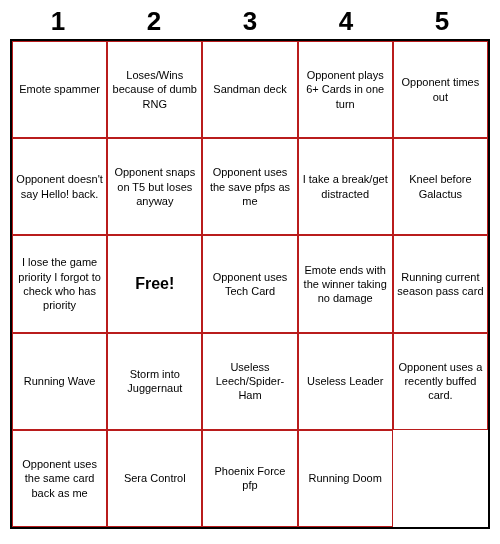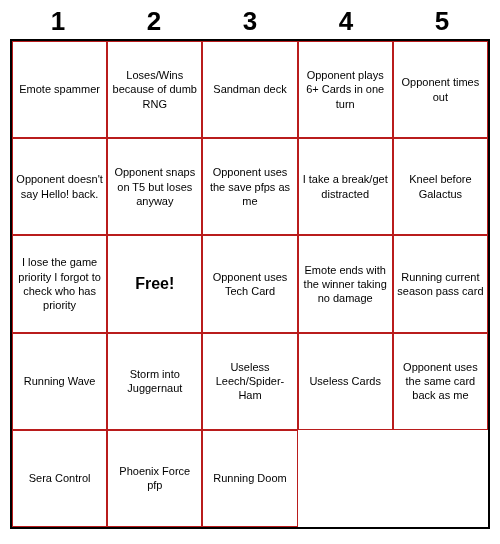--- a/index.html
+++ b/index.html
@@ -70,18 +70,19 @@
     <div class="cell">I take a break/get distracted</div>
     <div class="cell">Kneel before Galactus</div>
     <div class="cell">I lose the game priority I forgot to check who has priority</div>
     <div class="cell free">Free!</div>
     <div class="cell">Opponent uses Tech Card</div>
     <div class="cell">Emote ends with the winner taking no damage</div>
     <div class="cell">Running current season pass card</div>
     <div class="cell">Running Wave</div>
     <div class="cell">Storm into Juggernaut</div>
     <div class="cell">Useless Leech/Spider-Ham</div>
-    <div class="cell">Useless Cards</div>
+    <div class="cell">Useless Leader</div>
+    <div class="cell">Opponent uses a recently buffed card.</div>
     <div class="cell">Opponent uses the same card back as me</div>
     <div class="cell">Sera Control</div>
     <div class="cell">Phoenix Force pfp</div>
     <div class="cell">Running Doom</div>
   </div>
 
 </body></html>

